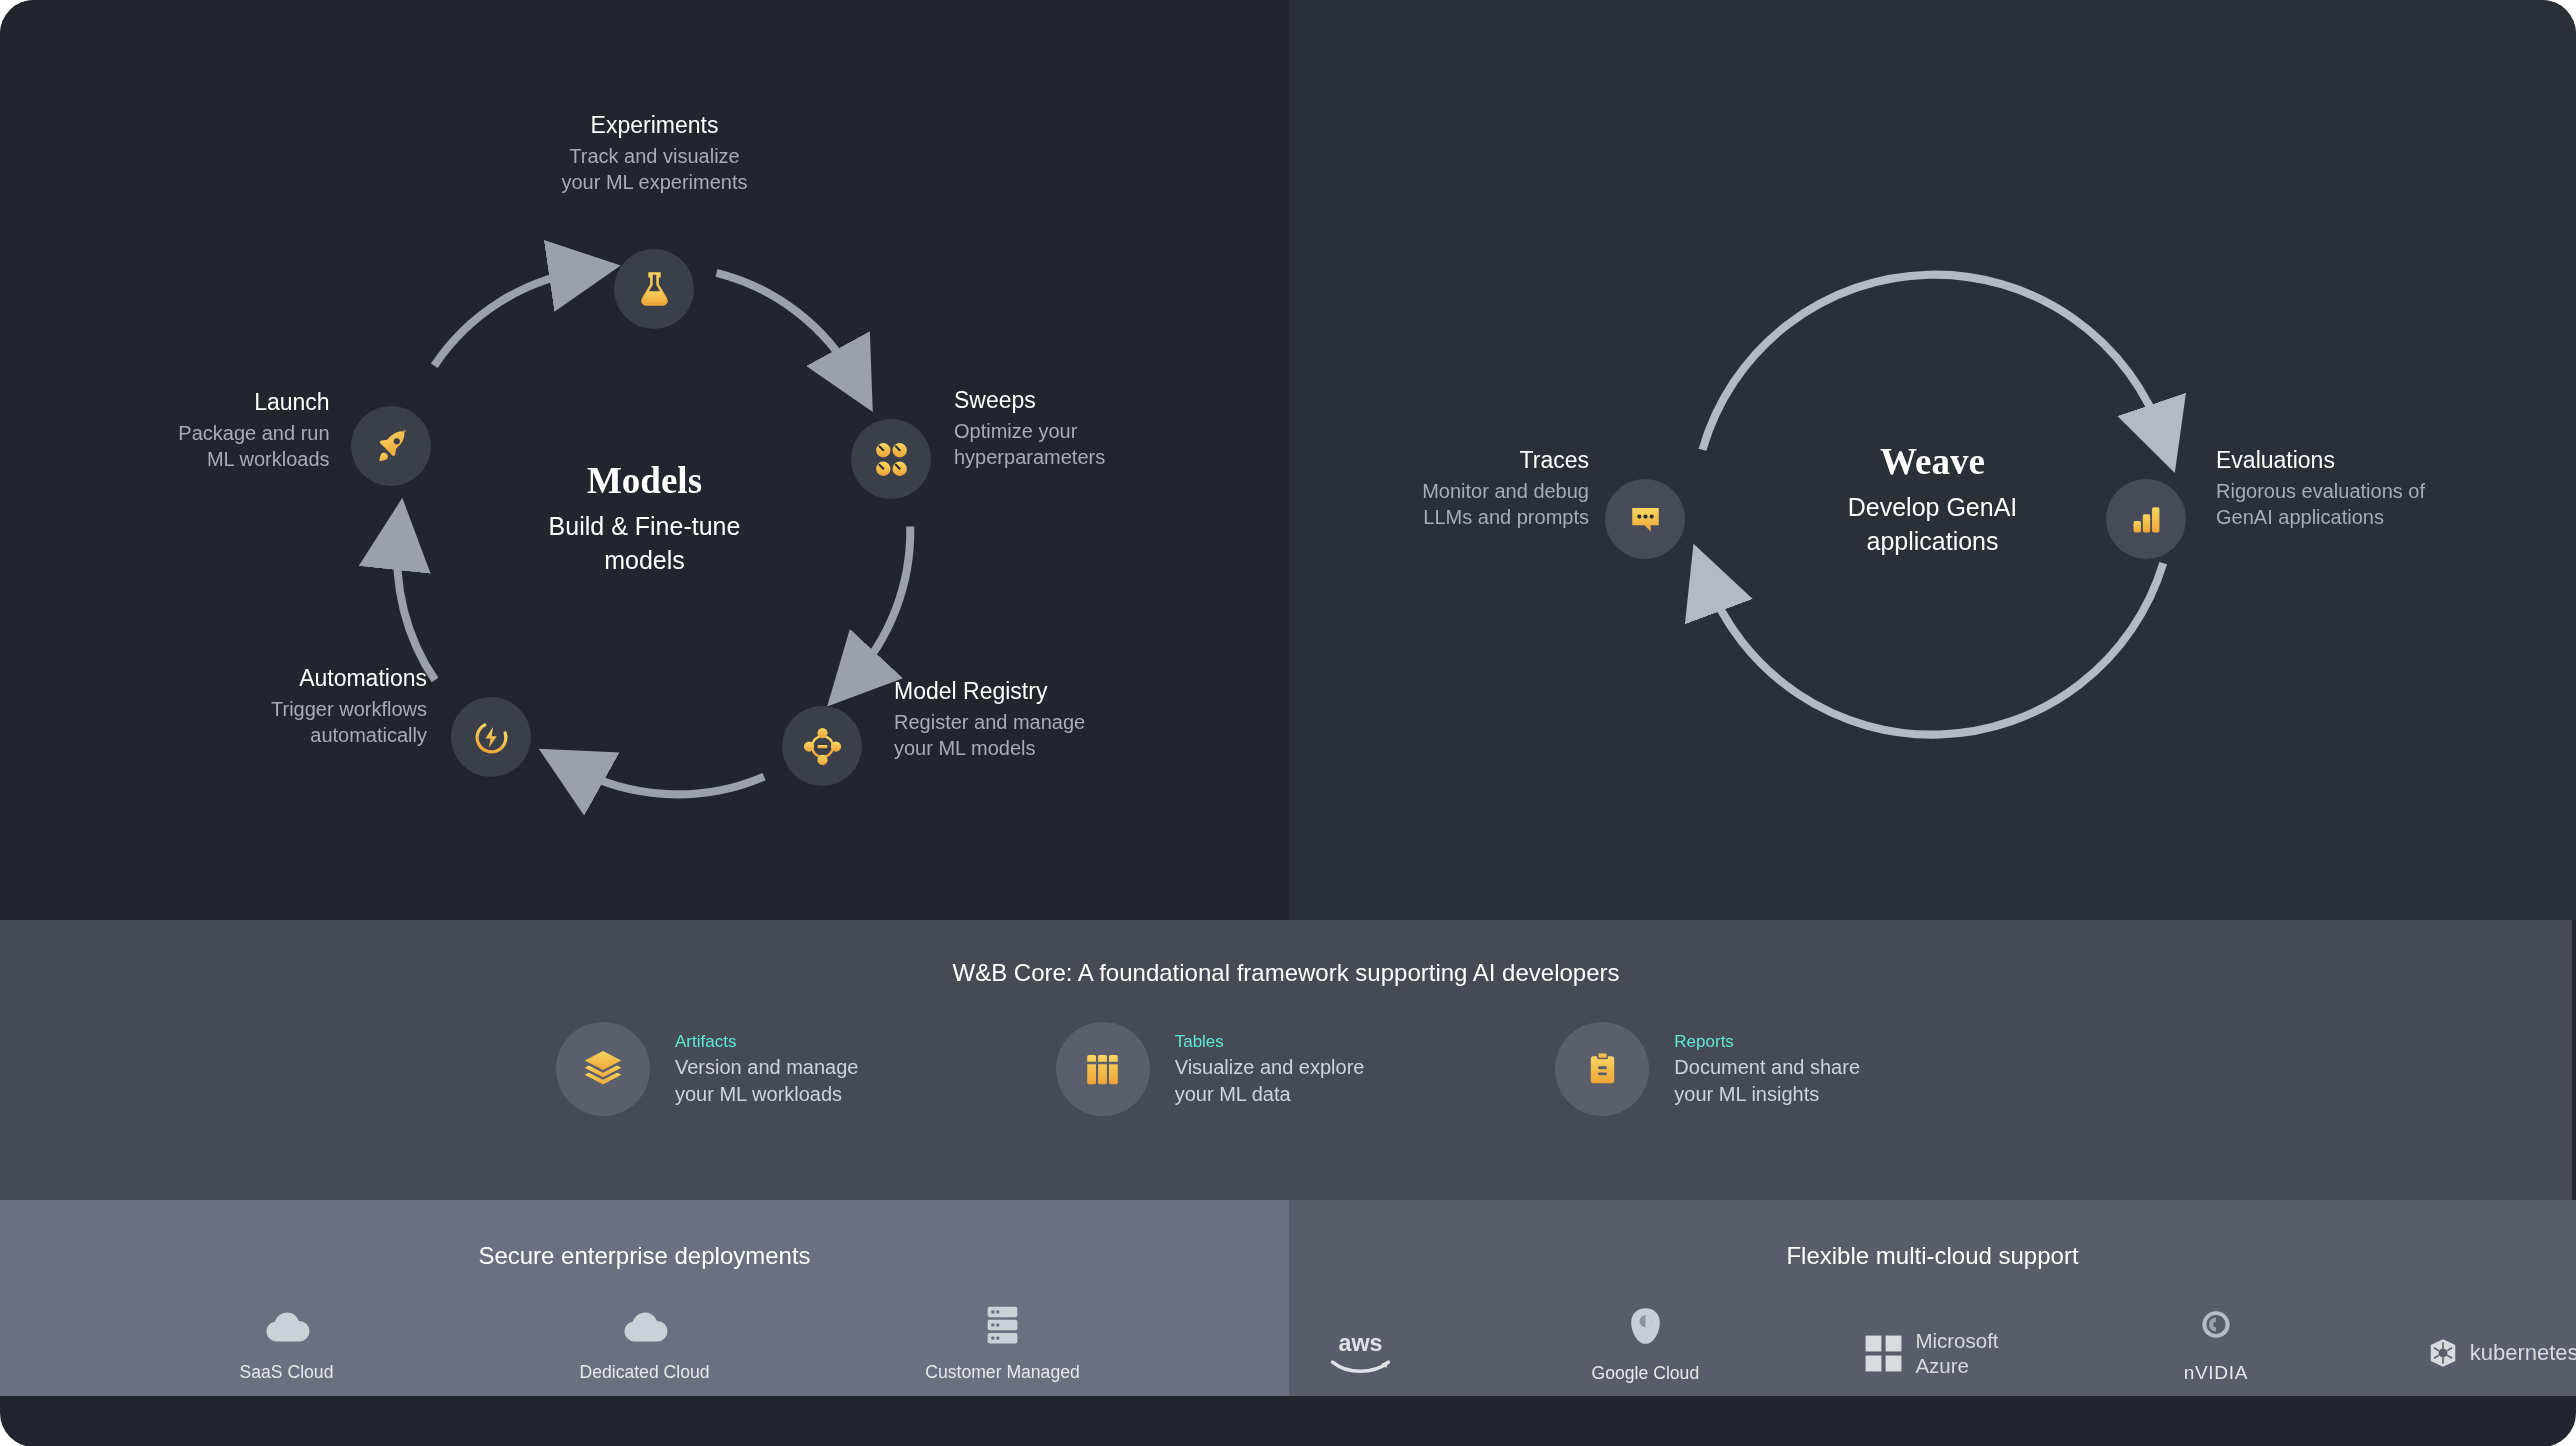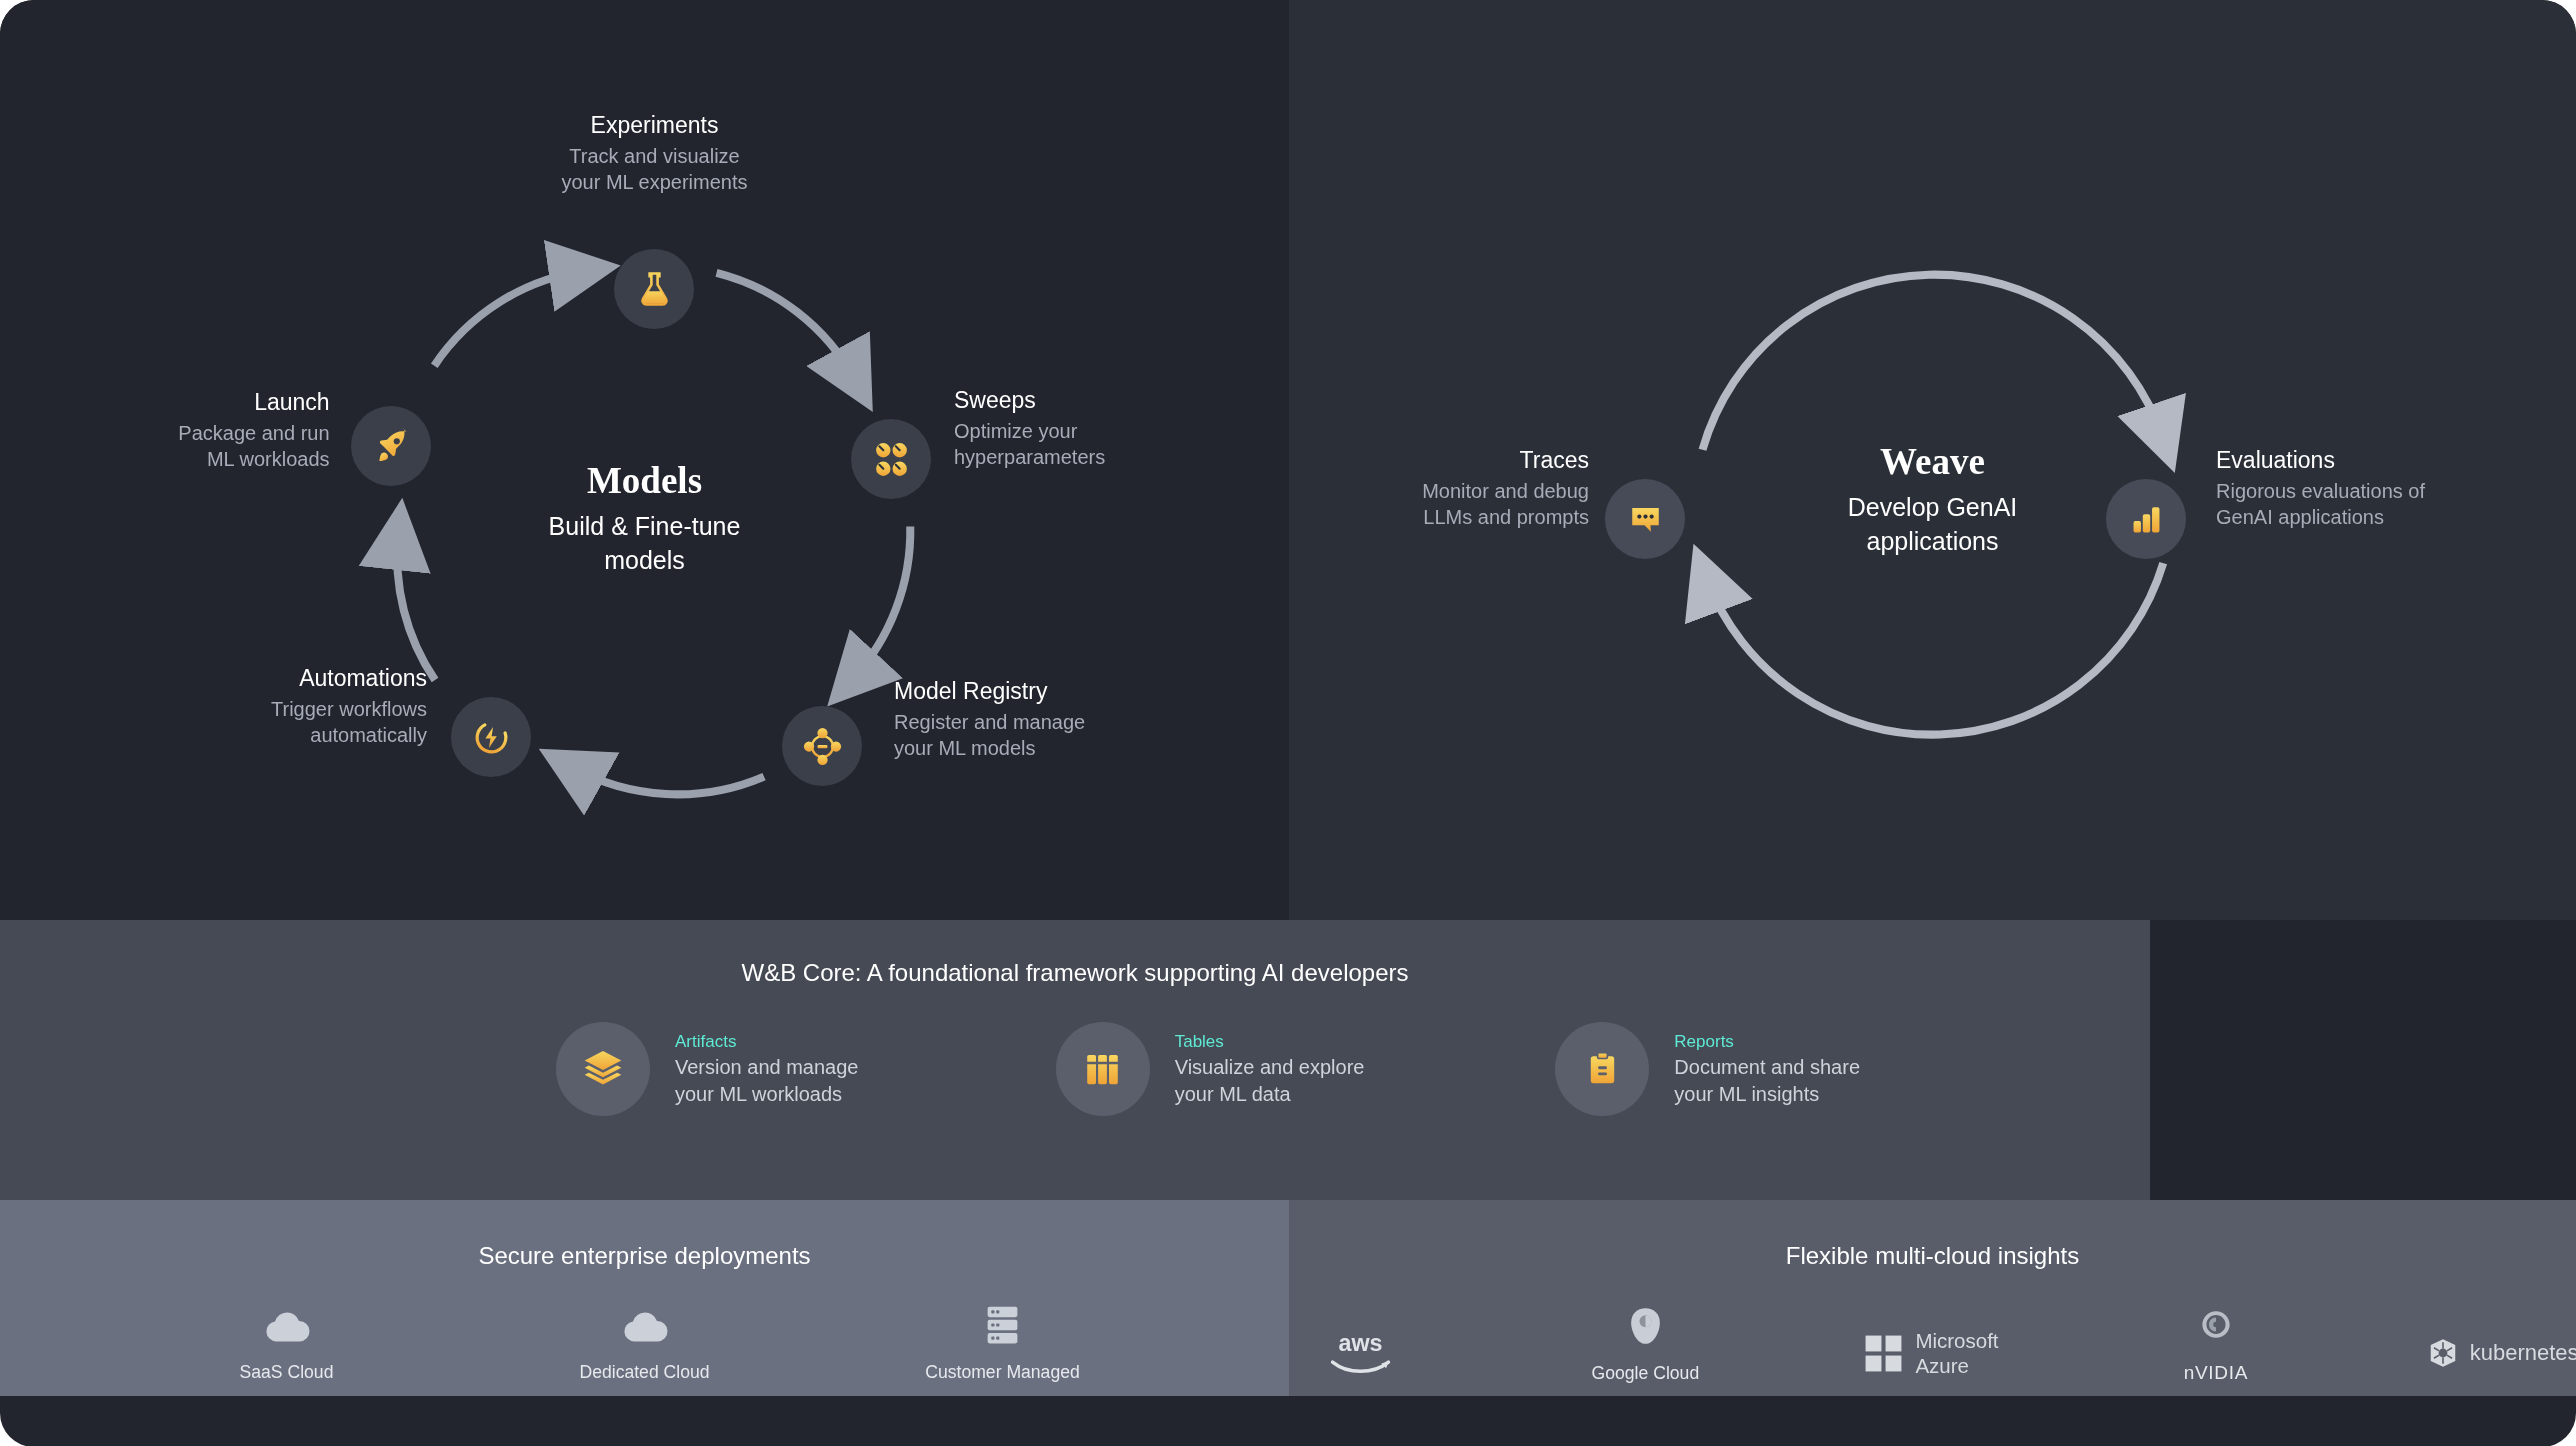--- a/index.html
+++ b/index.html
@@ -77,21 +77,21 @@
   .center-sub {
     color: #ffffff;
     font-size: 25px;
     line-height: 1.38;
     margin-top: 7.3px;
   }
 
   
   .core-band {
     position: absolute; left: 0; top: 920px;
-    width: 2150px; height: 280px;
+    width: 2572px; height: 280px;
     background: #464a55;
   }
   .core-heading {
     position: absolute; left: 0; top: 39px; width: 100%;
     text-align: center;
     color: #ffffff;
     font-size: 24px;
   }
   .core-items {
     position: absolute; left: 556px; top: 102px;
@@ -494,21 +494,21 @@
               </g>
             </svg>
           </div>
           <div class="logo-caption">Customer Managed</div>
         </div>
 
       </div>
     </div>
 
     <div class="deploy-right">
-      <div class="deploy-heading">Flexible multi-cloud insights</div>
+      <div class="deploy-heading">Flexible multi-cloud support</div>
       <div class="deploy-logos right-logos">
 
         <div class="logo-item nocap">
           <div class="logo-row">
             <svg width="79" height="45" viewBox="0 0 100 58">
               <text x="50" y="26" text-anchor="middle" font-family="'Liberation Sans', sans-serif" font-size="30" font-weight="bold" fill="#dfe2e7">aws</text>
               <path d="M14 40 C34 56, 66 56, 86 40" fill="none" stroke="#dfe2e7" stroke-width="4.5" stroke-linecap="round"></path>
               <path d="M86 40 l-9 1.5 l6 6.5 z" fill="#dfe2e7"></path>
             </svg>
           </div>

